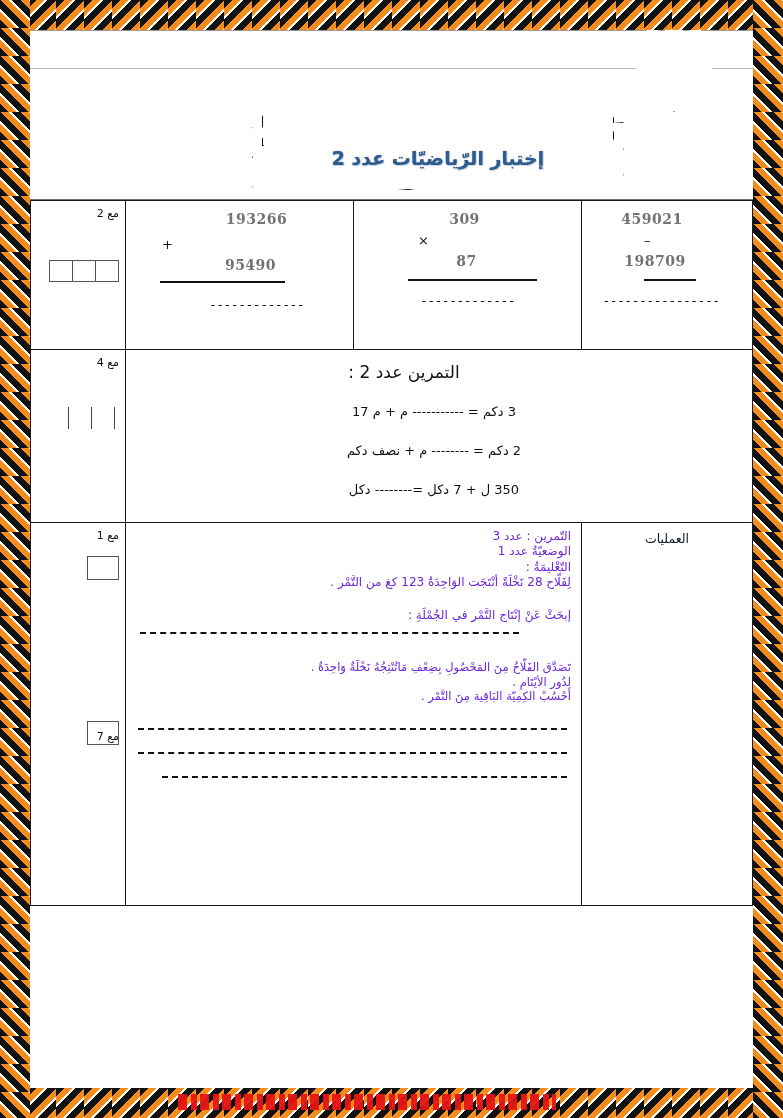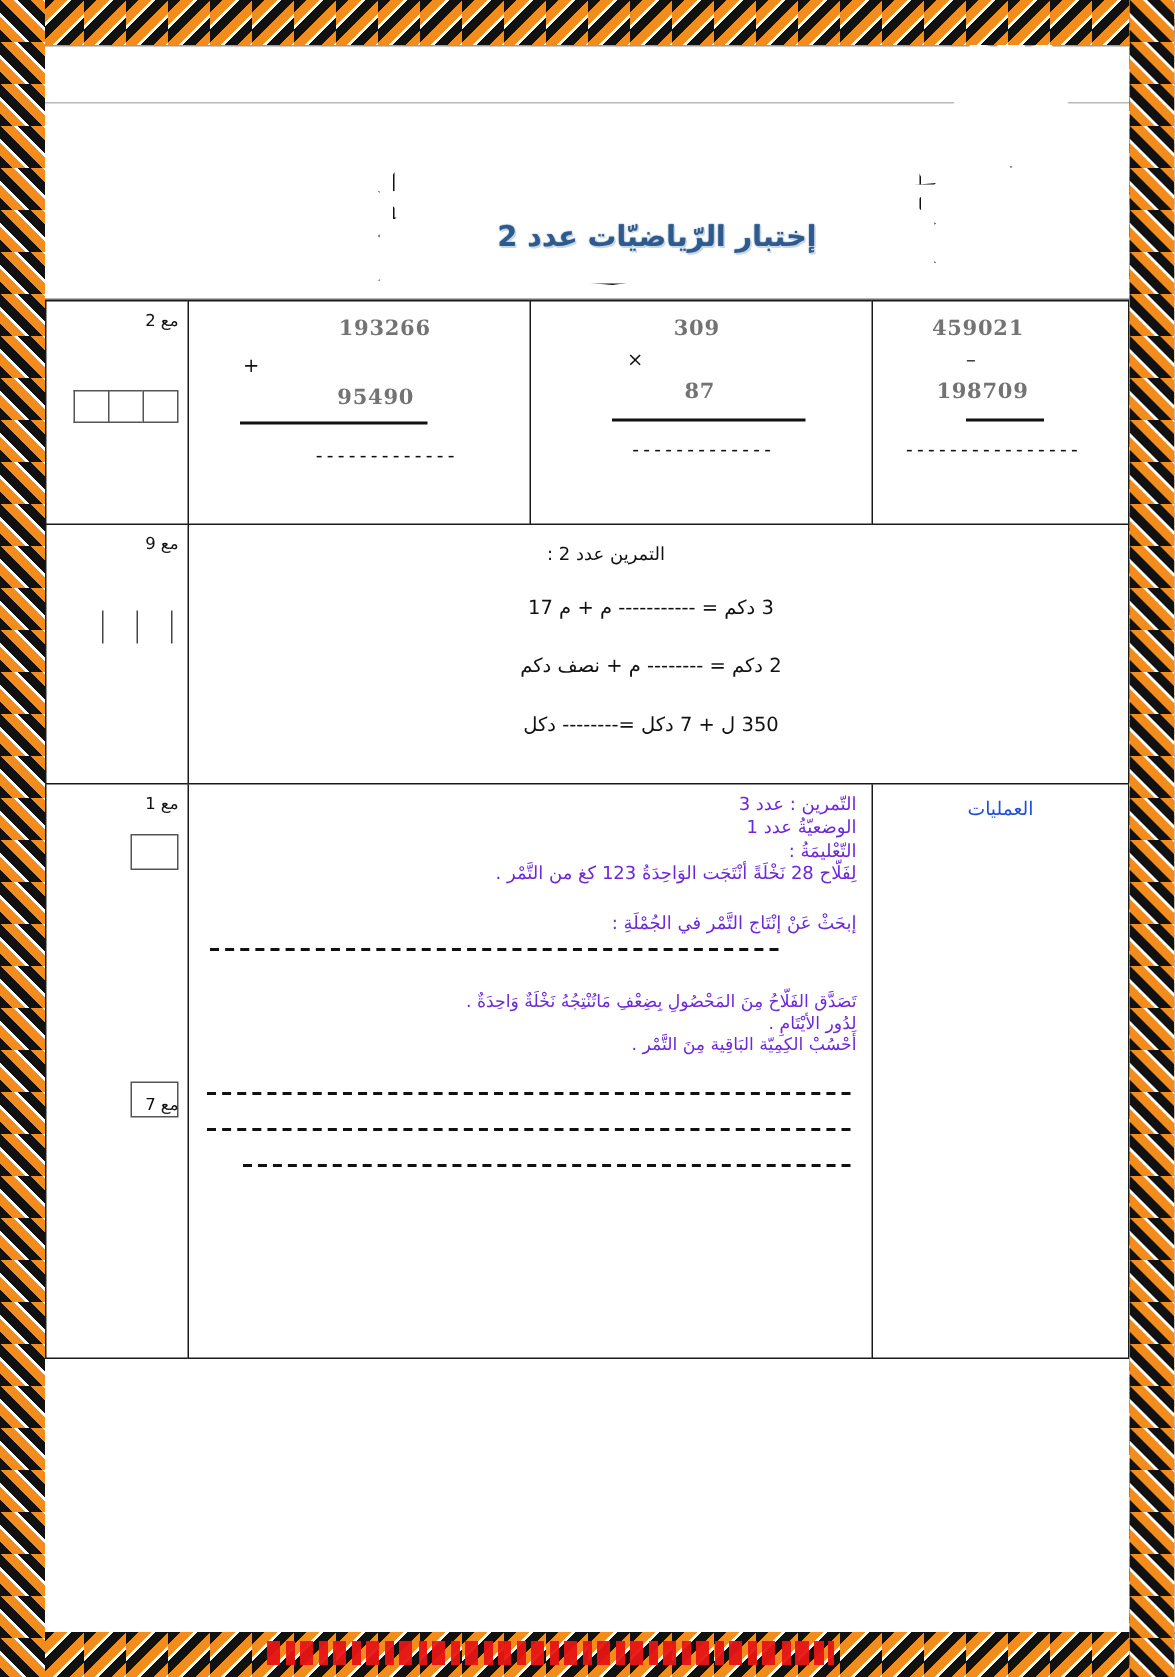--- a/index.html
+++ b/index.html
@@ -175,39 +175,39 @@
 
   .op1 .n1{padding-right:30px;} .op1 .sign{left:62px;} .op1 .n2{padding-right:24px;}
   .op1 .rule{left:62px;right:56px;} .op1 .dashes{padding-right:12px;}
   .op2 .n1{padding-right:6px;}  .op2 .sign{left:64px;} .op2 .n2{padding-right:2px;}
   .op2 .rule{left:54px;right:44px;} .op2 .dashes{padding-right:0px;}
   .op3 .n1{padding-left:34px;}  .op3 .sign{left:36px;top:36px;} .op3 .n2{padding-left:22px;top:56px;}
   .op3 .rule{left:34px;right:68px;top:80px;} .op3 .dashes{padding-left:34px;top:96px;}
 
   
   .ex2{padding:12px 0 14px 0;height:146px;position:relative;}
-  .ex2-title{font-size:12px;color:#111;text-align:center;padding-right:70px;}
+  .ex2-title{font-size:17px;color:#111;text-align:center;padding-right:70px;}
   .ex2-line{font-size:13px;color:#111;text-align:center;padding-right:10px;}
   .ex2-l1{margin-top:22px;}
   .ex2-l2{margin-top:24px;}
   .ex2-l3{margin-top:24px;}
 
   
   .ex3{padding:6px 10px 8px 8px;position:relative;height:368px;}
   .ex3 .ln{font-size:12px;color:#6d28d9;text-align:right;line-height:1.28;}
   .ex3 .ln.small{font-size:11.5px;}
   .ex3 .gap-a{height:18px;}
   .ex3 .gap-b{height:26px;}
   .dashline{border-top:2px dashed #111;margin:8px 0 0 0;}
   .dl-1{margin-right:52px;margin-left:6px;}
   .dl-2{margin-right:4px;margin-left:4px;margin-top:24px;}
   .dl-3{margin-right:4px;margin-left:4px;margin-top:22px;}
   .dl-4{margin-right:4px;margin-left:28px;margin-top:22px;}
 
-  .ops-head{padding:8px 6px;text-align:center;font-size:12.5px;color:#1d4ed8;}
+  .ops-head{padding:8px 6px;text-align:center;font-size:12.5px;color:#0f172a;}
 </style>
 </head>
 <body>
 
 <div class="border-frame">
   <div class="bd bd-top knotH"></div>
   <div class="bd bd-bottom knotH"></div>
   <div class="bd bd-left knotV"></div>
   <div class="bd bd-right knotV"></div>
   <div class="bd-bottom-red"></div>
@@ -279,21 +279,21 @@
       <td colspan="3">
         <div class="ex2">
           <div class="ex2-title">التمرين عدد 2 :</div>
           <div class="ex2-line ex2-l1">3 دكم = ----------- م  +  م 17</div>
           <div class="ex2-line ex2-l2">2 دكم = -------- م  +  نصف دكم</div>
           <div class="ex2-line ex2-l3">350 ل + 7 دكل  =-------- دكل</div>
         </div>
       </td>
       <td class="col-marks">
         <div class="mark-cell">
-          <div class="mark-label">مع 9</div>
+          <div class="mark-label">مع 4</div>
           <div class="mark-ticks">
             <div class="tk"></div>
             <div class="tk"></div>
             <div class="tk"></div>
           </div>
         </div>
       </td>
     </tr>
 
     <tr>

